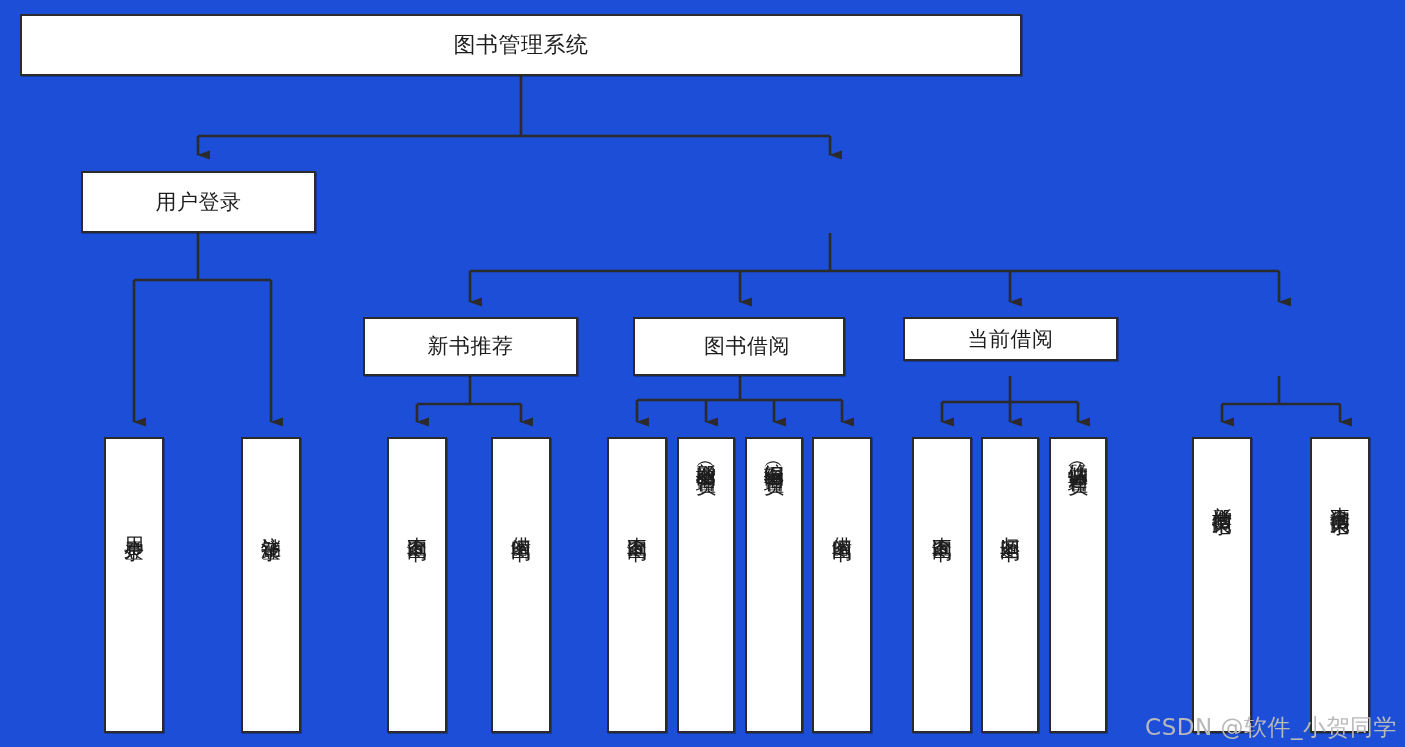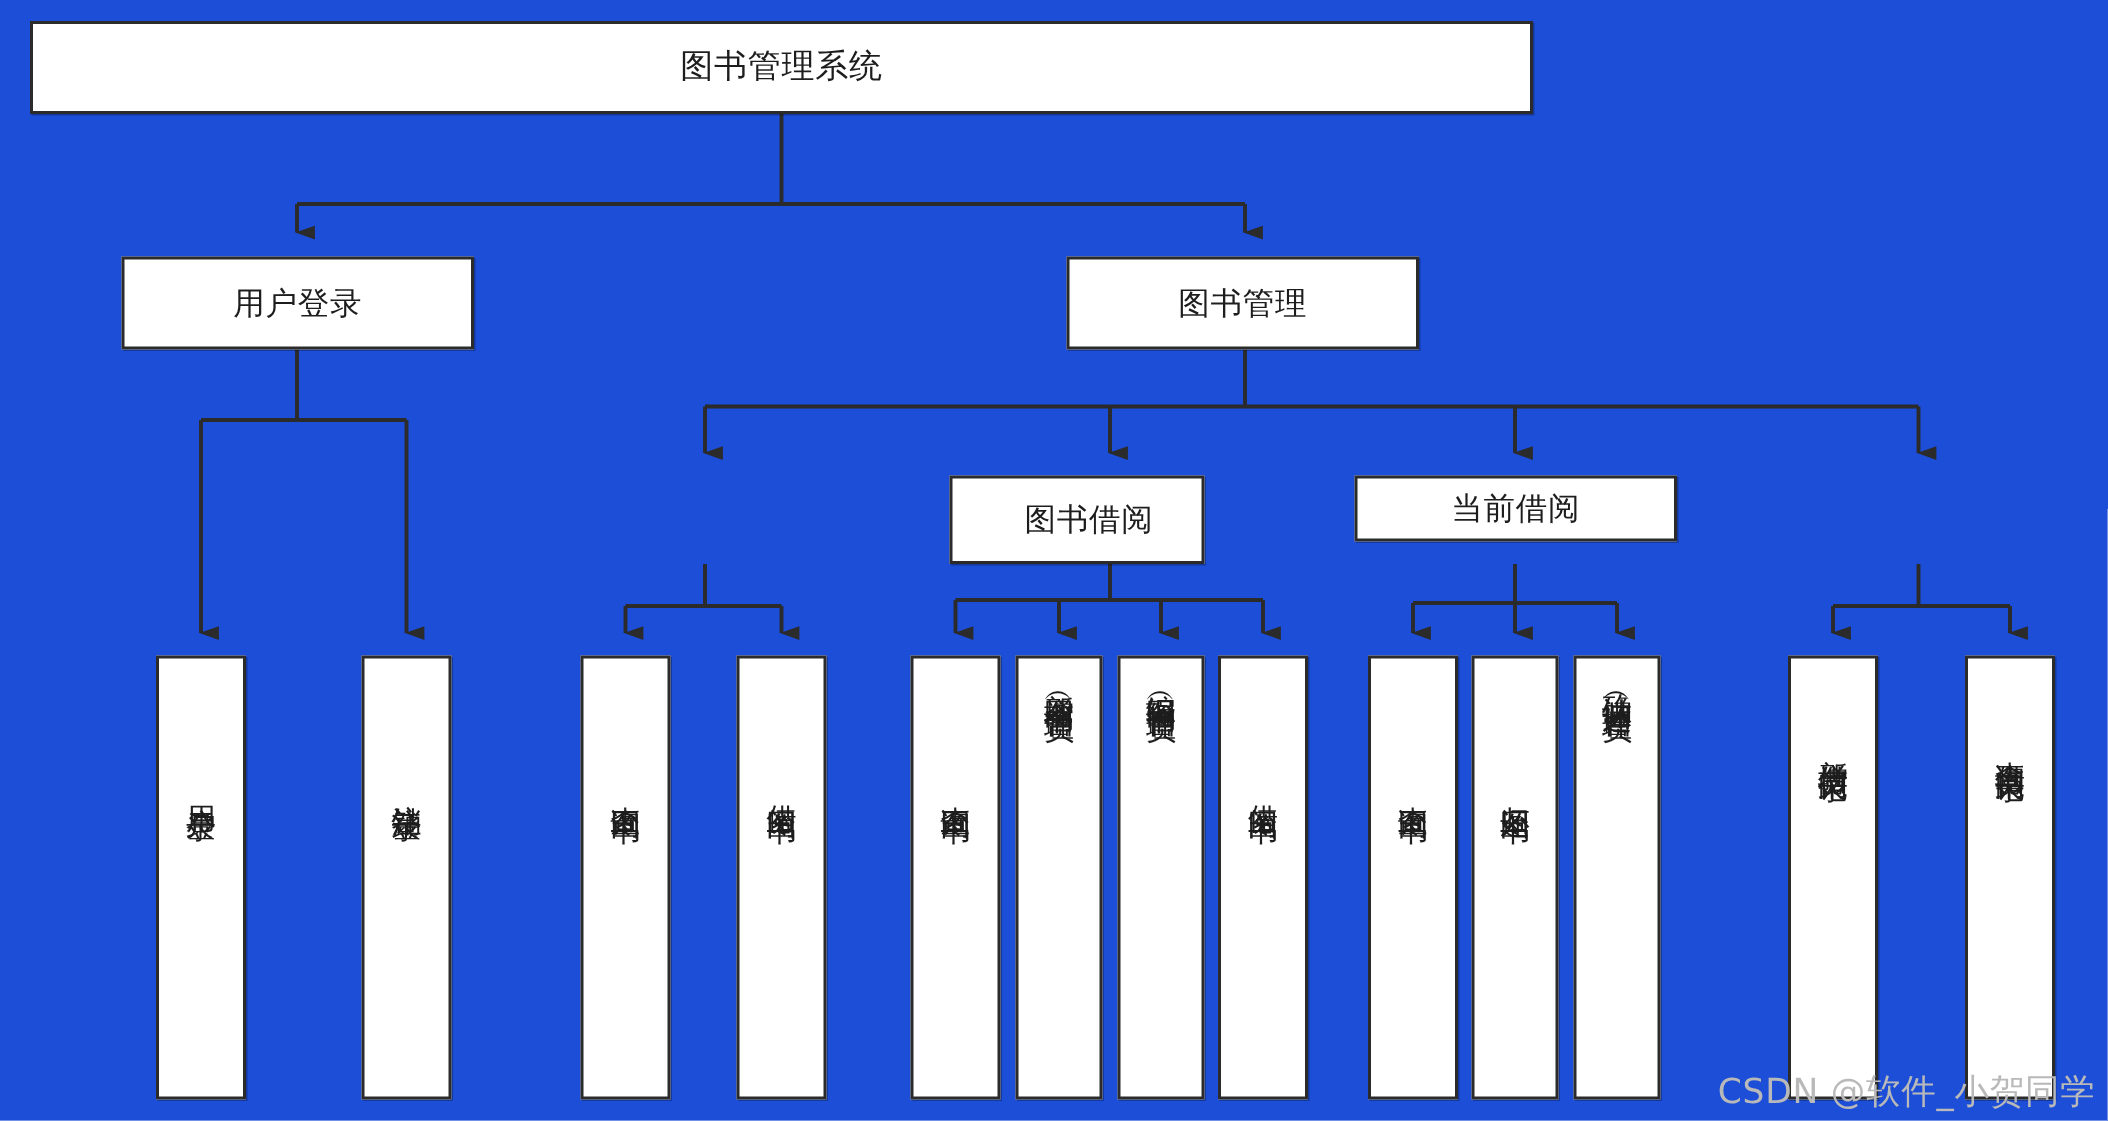--- a/index.html
+++ b/index.html
@@ -141,26 +141,26 @@
   </svg>
 
   <div class="node horiz root" style="left:20px; top:14px; width:1002px; height:62px;">
     <span class="label">图书管理系统</span>
   </div>
 
   <div class="node horiz" style="left:81px; top:171px; width:235px; height:62px;">
     <span class="label">用户登录</span>
   </div>
 
-  <div class="node horiz" style="left:711px; top:171px; width:235px; height:62px;">
-    <span class="label">图书管理</span>
-  </div>
-
-
-  <div class="node horiz" style="left:633px; top:317px; width:170px; height:59px;padding-left:16px;">
+
+  <div class="node horiz" style="left:363px; top:317px; width:215px; height:59px;">
+    <span class="label">新书推荐</span>
+  </div>
+
+  <div class="node horiz" style="left:633px; top:317px; width:212px; height:59px;padding-left:16px;">
     <span class="label">图书借阅</span>
   </div>
 
   <div class="node horiz" style="left:903px; top:317px; width:215px; height:44px;">
     <span class="label">当前借阅</span>
   </div>
 
 
   <div class="node vert mid" style="left:104px; top:437px; width:60px; height:296px;">
     <span class="label">用户登录</span>

